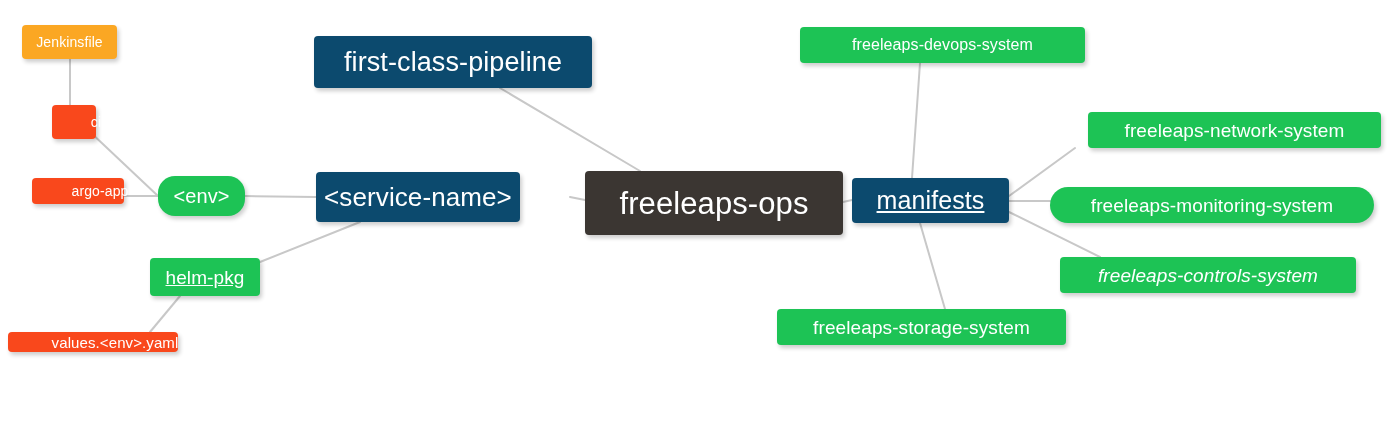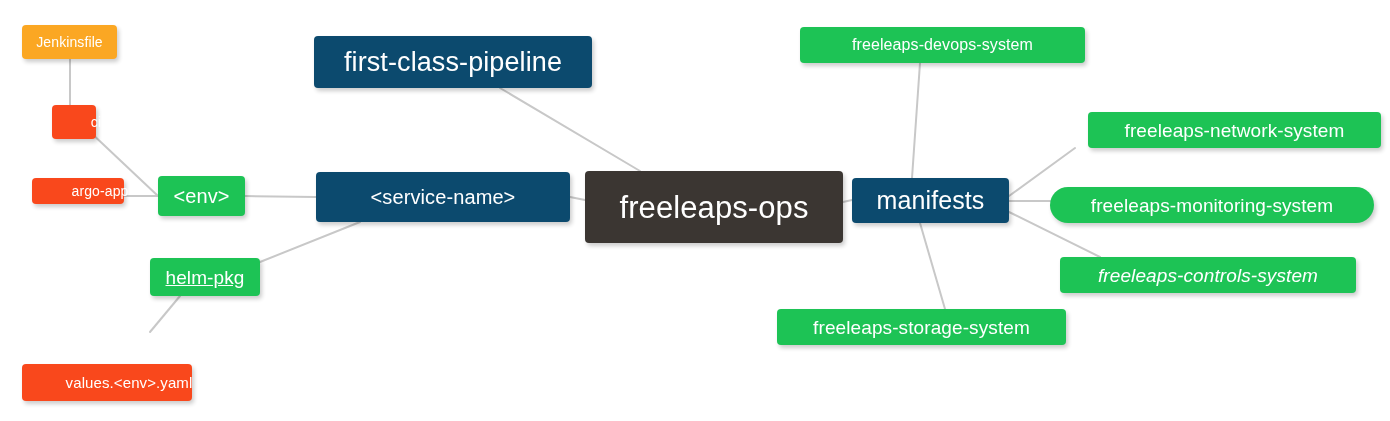--- a/index.html
+++ b/index.html
@@ -69,39 +69,39 @@
   <div id="node-layer">
       <div class="node n-orange" style="left: 22px; top: 25px; width: 95px; height: 34px; font-size: 14px;">
         <span>Jenkinsfile</span>
       </div>
       <div class="node n-red" style="left: 52px; top: 105px; width: 36px; height: 34px; font-size: 14px;">
         <span>ci</span>
       </div>
       <div class="node n-red" style="left: 32px; top: 178px; width: 92px; height: 26px; font-size: 14px;">
         <span>argo-app</span>
       </div>
-      <div class="node n-green" style="left: 158px; top: 176px; width: 87px; height: 40px; font-size: 20px;">
+      <div class="node n-green" style="left: 158px; top: 176px; width: 87px; height: 40px; font-size: 20px; border-radius: 17px;">
         <span>&lt;env&gt;</span>
       </div>
       <div class="node n-green" style="left: 150px; top: 258px; width: 110px; height: 38px; font-size: 19px; text-decoration: underline;">
         <span>helm-pkg</span>
       </div>
-      <div class="node n-red" style="left: 22px; top: 332px; width: 170px; height: 37px; font-size: 15px; margin-top: 32px;">
+      <div class="node n-red" style="left: 8px; top: 332px; width: 170px; height: 20px; font-size: 15px;">
         <span>values.&lt;env&gt;.yaml</span>
       </div>
       <div class="node n-blue" style="left: 314px; top: 36px; width: 278px; height: 52px; font-size: 27px;">
         <span>first-class-pipeline</span>
       </div>
-      <div class="node n-blue" style="left: 316px; top: 172px; width: 254px; height: 50px; font-size: 20px; justify-content: center;">
+      <div class="node n-blue" style="left: 316px; top: 172px; width: 204px; height: 50px; font-size: 26px; justify-content: center;">
         <span>&lt;service-name&gt;</span>
       </div>
-      <div class="node n-root" style="left: 585px; top: 171px; width: 258px; height: 72px; font-size: 31px;">
+      <div class="node n-root" style="left: 585px; top: 171px; width: 258px; height: 64px; font-size: 31px;">
         <span>freeleaps-ops</span>
       </div>
-      <div class="node n-blue" style="left: 852px; top: 178px; width: 157px; height: 45px; font-size: 25px;">
+      <div class="node n-blue" style="left: 852px; top: 178px; width: 157px; height: 45px; font-size: 25px; text-decoration: underline;">
         <span>manifests</span>
       </div>
       <div class="node n-green" style="left: 800px; top: 27px; width: 285px; height: 36px; font-size: 16px;">
         <span>freeleaps-devops-system</span>
       </div>
       <div class="node n-green" style="left: 1055px; top: 112px; width: 293px; height: 36px; font-size: 19px; margin-left: 33px;">
         <span>freeleaps-network-system</span>
       </div>
       <div class="node n-green" style="left: 1050px; top: 187px; width: 324px; height: 36px; font-size: 19px; border-radius: 18px;">
         <span>freeleaps-monitoring-system</span>

